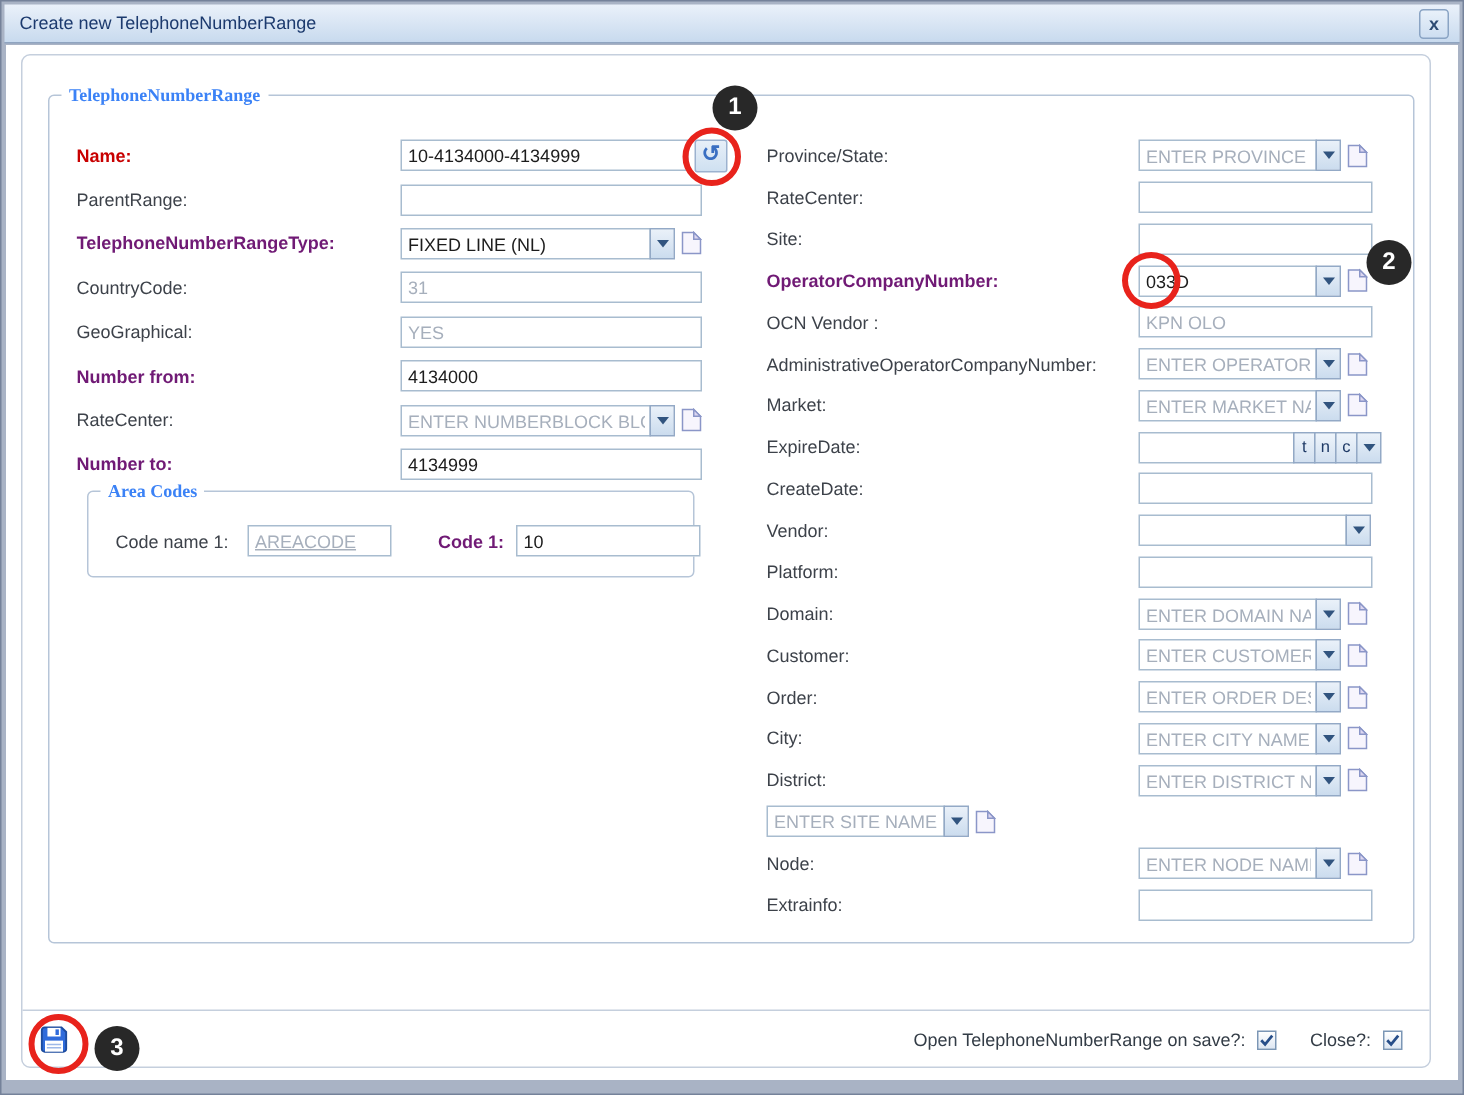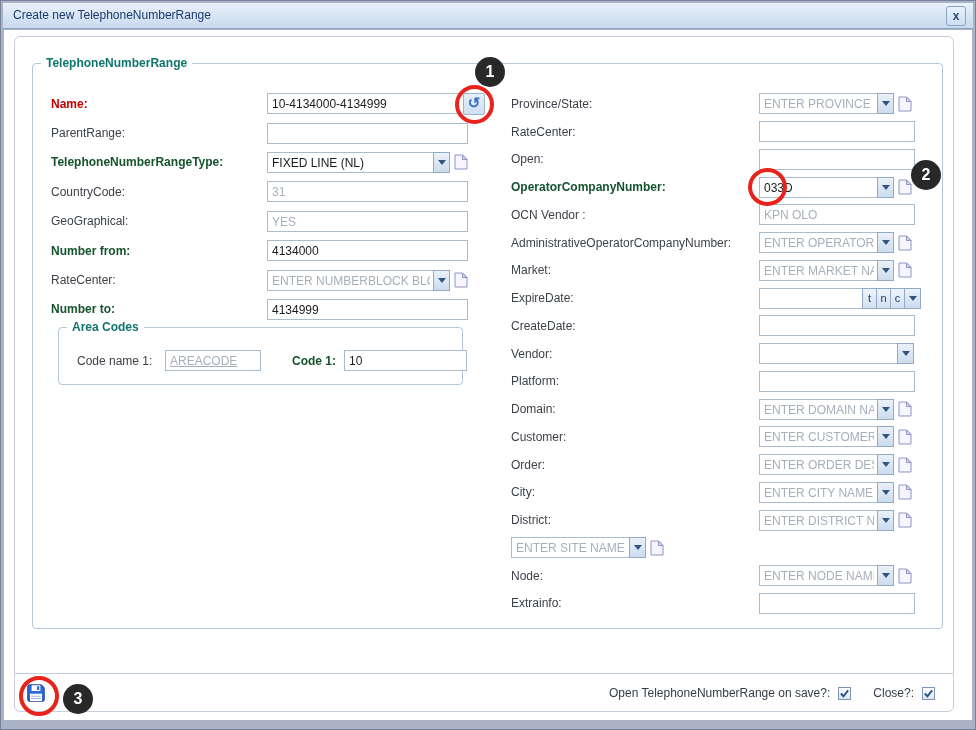--- a/index.html
+++ b/index.html
@@ -12,34 +12,34 @@
   .title-text{position:absolute;left:10px;top:0;line-height:25px;font-size:12px;color:#1c3a6e;}
   .close-btn{position:absolute;right:7px;top:3px;width:20px;height:20px;border:1px solid #8aa4c4;border-radius:3px;
     background:linear-gradient(#e9f1fa,#cddef1);color:#2c4a73;font-size:12px;font-weight:bold;
     display:flex;align-items:center;justify-content:center;cursor:default;}
   .content{position:absolute;left:3px;right:3px;top:29px;bottom:9px;background:#fff;}
   .panel{position:absolute;left:10px;top:6px;width:940px;height:676px;border:1px solid #c5cfdd;border-radius:6px;background:#fff;}
 
   .grp{position:absolute;border:1px solid #b6c5d8;border-radius:4px;}
   .grp-main{left:17px;top:26px;width:911px;height:566px;}
   .grp-legend{position:absolute;top:-8px;left:8px;background:#fff;padding:0 5px;
-    font-size:12px;font-weight:bold;color:#0f766e;white-space:nowrap;}
+    font-size:12px;font-weight:bold;color:#3b82f6;white-space:nowrap;font-family:Liberation Serif, serif;}
   .grp-area{left:25px;top:263px;width:405px;height:58px;}
 
   .col{position:absolute;display:flex;flex-direction:column;}
   .col-left{left:18px;top:25px;width:460px;}
   .col-left .row{height:29.4px;}
   .col-left .lbl{width:216px;}
   .col-right{left:478px;top:26px;width:440px;}
   .col-right .row{height:27.75px;}
   .col-right .lbl{width:248px;}
 
   .row{display:flex;align-items:center;}
   .lbl{font-size:12px;color:#3d424a;flex:none;white-space:nowrap;overflow:hidden;}
-  .lbl.bold{font-weight:bold;color:#14532d;}
+  .lbl.bold{font-weight:bold;color:#701a75;}
   .lbl.required{font-weight:bold;color:#c80000;}
 
   .ctrl{display:flex;align-items:center;position:relative;flex:none;}
   .tf{height:21px;border:1px solid #a8bccf;font:12px "Liberation Sans",sans-serif;color:#1c1c1c;
     padding:1px 3px 0 4px;background:#fff;outline:none;}
   .tf.dim{color:#a6afbc;}
   .col-left .text .tf{width:201px;}
   .col-left .undo-field .tf{width:192px;}
   .col-left .combo .tf{width:167px;}
   .col-right .text .tf{width:156px;}
@@ -203,21 +203,21 @@
                 </span>
               </div>
             </div>
             <div class="row">
               <label class="lbl">RateCenter:</label>
               <div class="ctrl text">
                 <input class="tf" type="text" style="">
               </div>
             </div>
             <div class="row">
-              <label class="lbl">Open:</label>
+              <label class="lbl">Site:</label>
               <div class="ctrl text">
                 <input class="tf" type="text" style="">
               </div>
             </div>
             <div class="row">
               <label class="lbl bold">OperatorCompanyNumber:</label>
               <div class="ctrl combo">
                 <input class="tf" type="text" value="033D" style="">
                 <span class="trigger ring ring-2">
                   <i class="arr"></i>

